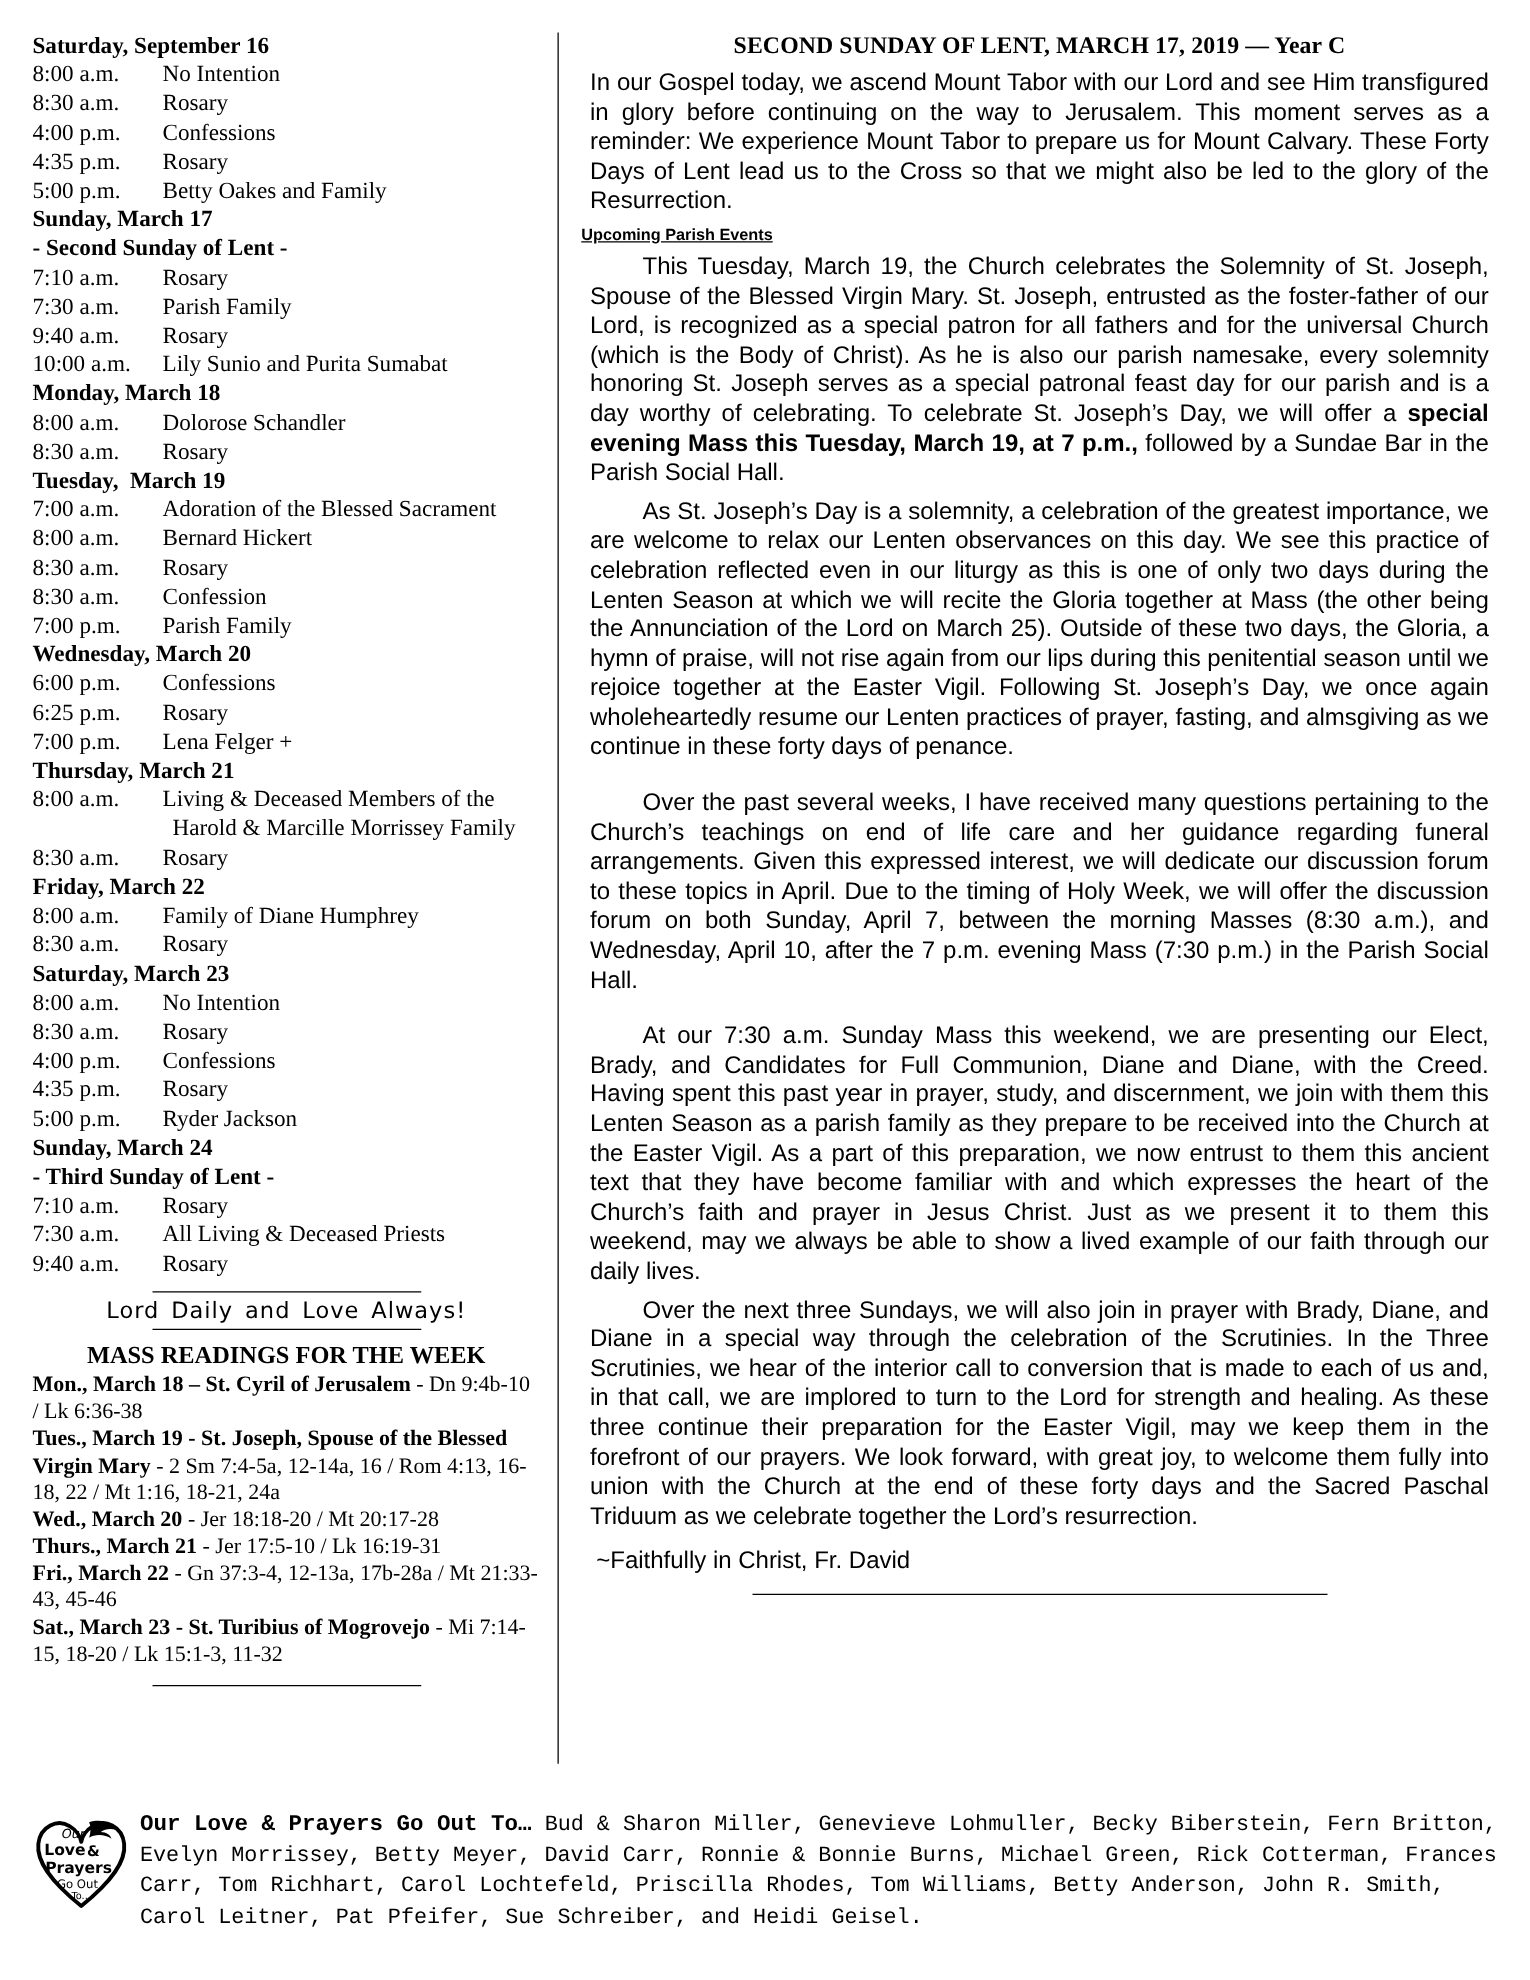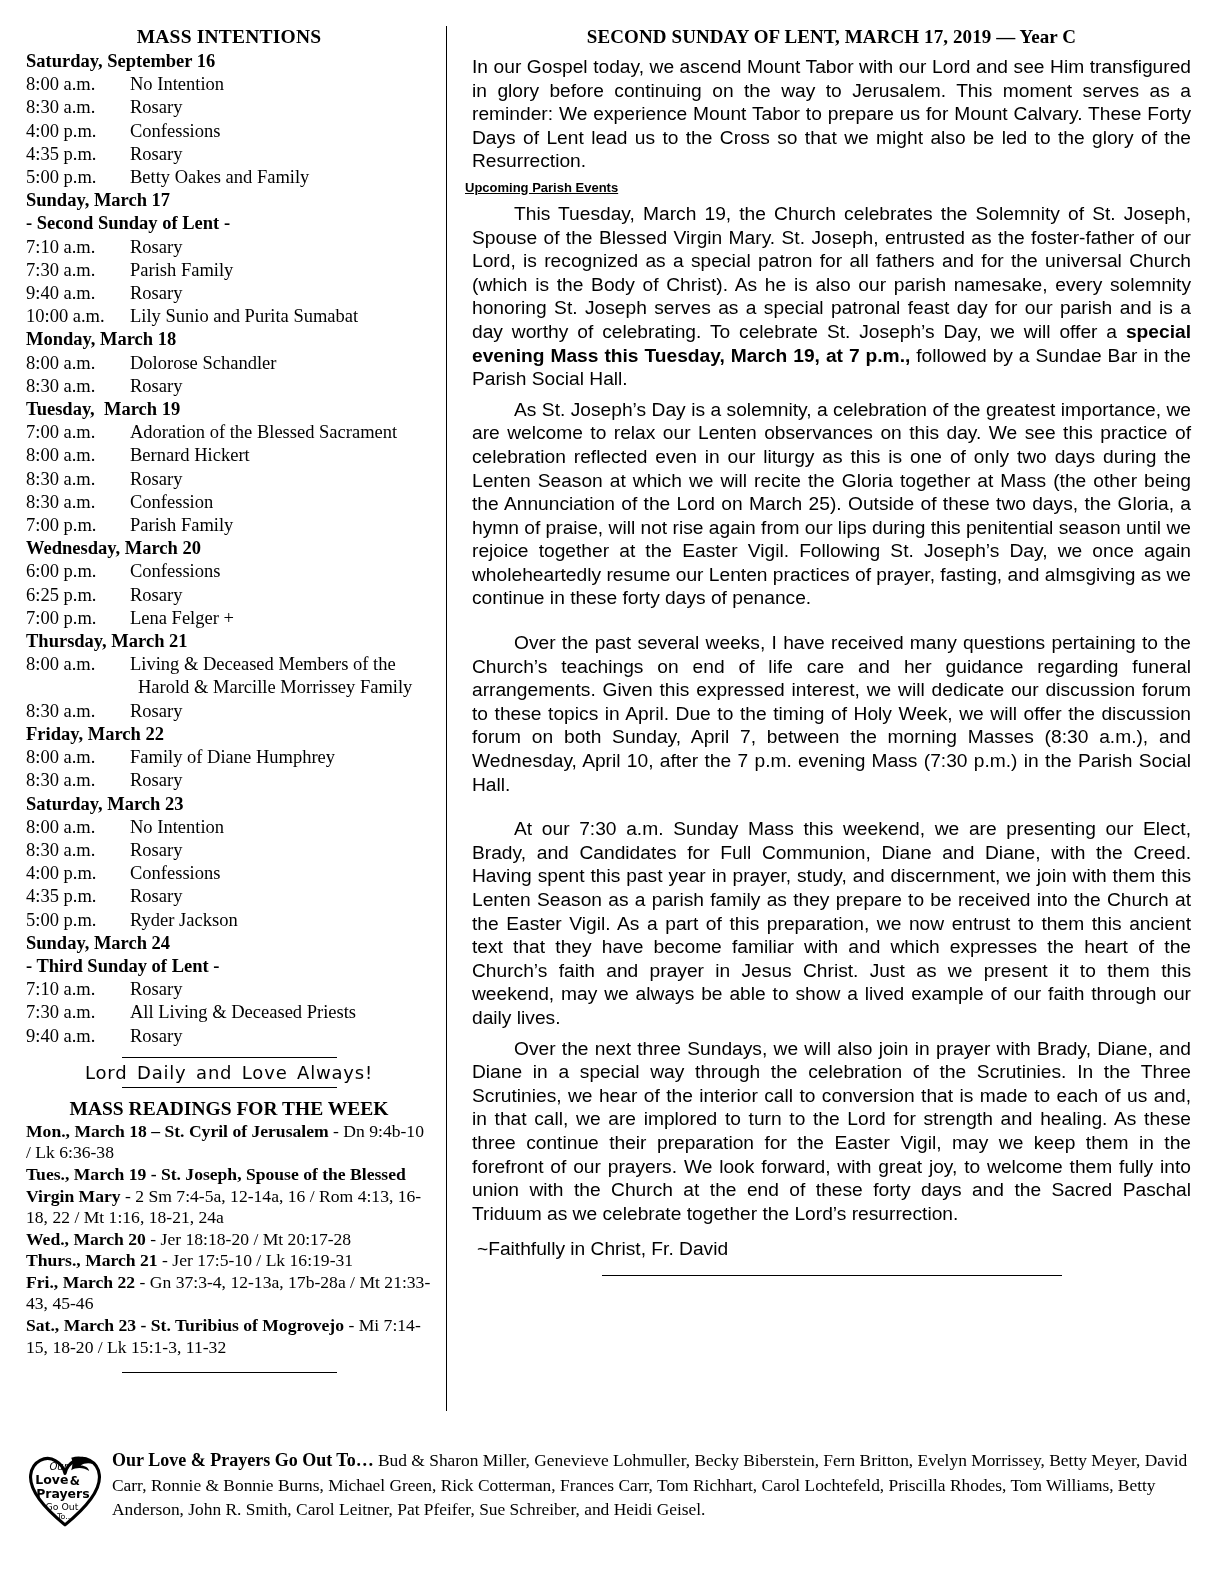--- a/index.html
+++ b/index.html
@@ -187,36 +187,35 @@
     align-items: flex-start;
   }
   .footer-logo {
     flex: 0 0 78px;
     width: 78px;
     height: 78px;
     margin-top: 2px;
   }
   .footer-text {
     flex: 1 1 auto;
-    font-family: Liberation Serif, serif;
+    font-family: Liberation Mono, monospace;
     font-size: 17.4px;
     line-height: 24.6px;
     padding-left: 8px;
     text-align: left;
   }
   .footer-text b { font-weight: bold; font-size: 18px; }
 </style>
 </head>
 <body>
 
 <div class="page">
   <div class="columns">
 
     <div class="col-left">
-      <div class="mi-title">MASS INTENTIONS</div>
       <div id="mass-intentions-list">
           <div class="day-head">Saturday, September 16</div>
           <div class="mi-row"><span class="mi-time" style="min-width: 104px;">8:00 a.m.</span><span class="mi-desc">No Intention</span></div>
           <div class="mi-row"><span class="mi-time" style="min-width: 104px;">8:30 a.m.</span><span class="mi-desc">Rosary</span></div>
           <div class="mi-row"><span class="mi-time" style="min-width: 104px;">4:00 p.m.</span><span class="mi-desc">Confessions</span></div>
           <div class="mi-row"><span class="mi-time" style="min-width: 104px;">4:35 p.m.</span><span class="mi-desc">Rosary</span></div>
           <div class="mi-row"><span class="mi-time" style="min-width: 104px;">5:00 p.m.</span><span class="mi-desc">Betty Oakes and Family</span></div>
           <div class="day-head">Sunday, March 17</div>
           <div class="day-head">- Second Sunday of Lent -</div>
           <div class="mi-row"><span class="mi-time" style="min-width: 104px;">7:10 a.m.</span><span class="mi-desc">Rosary</span></div>

